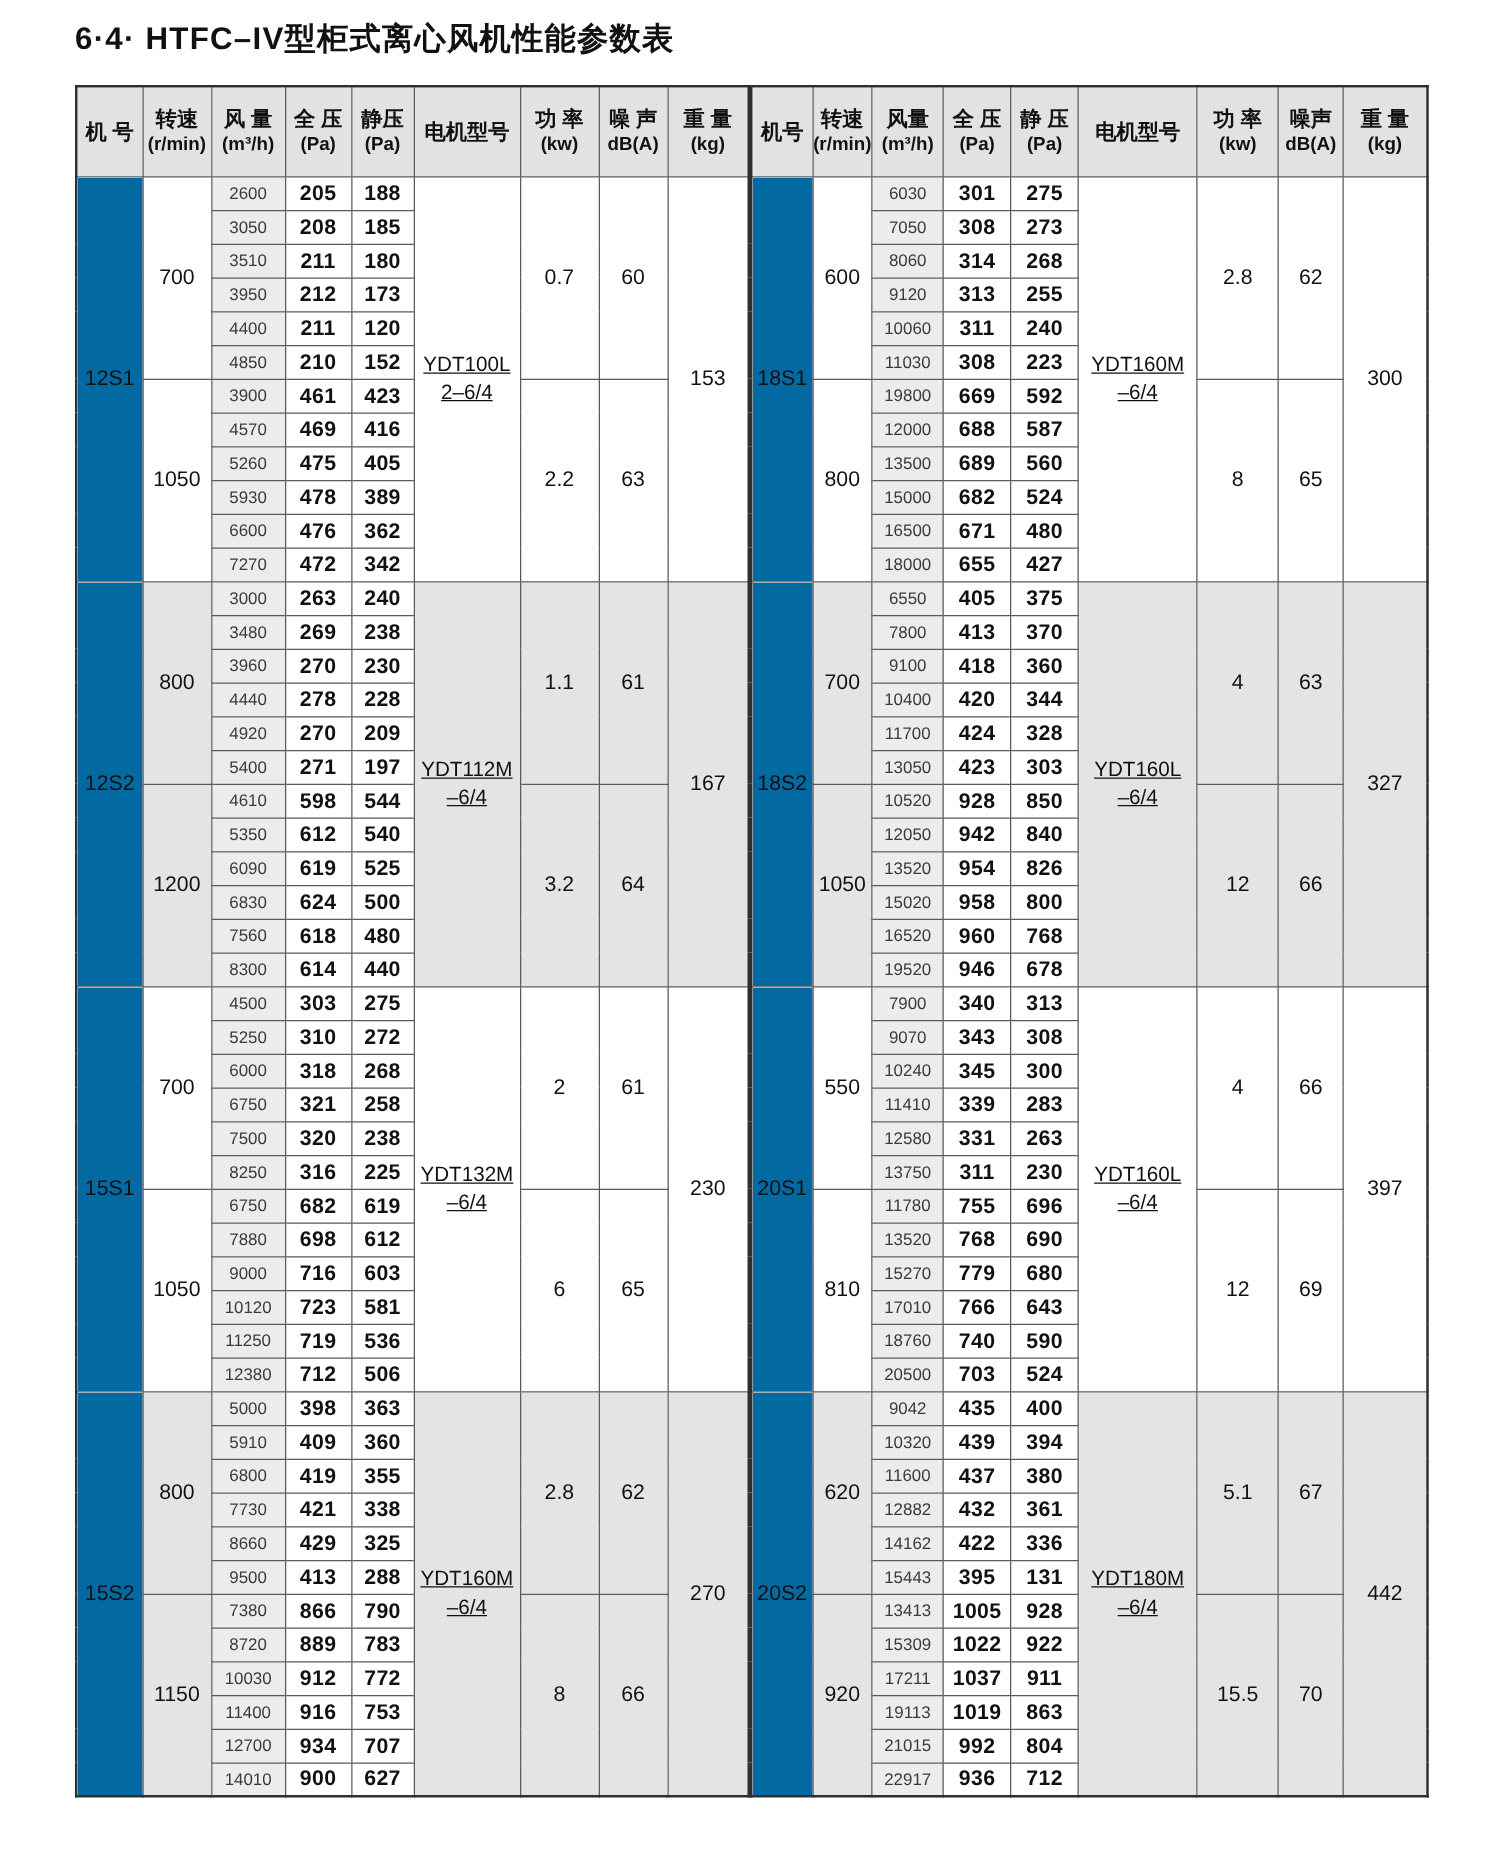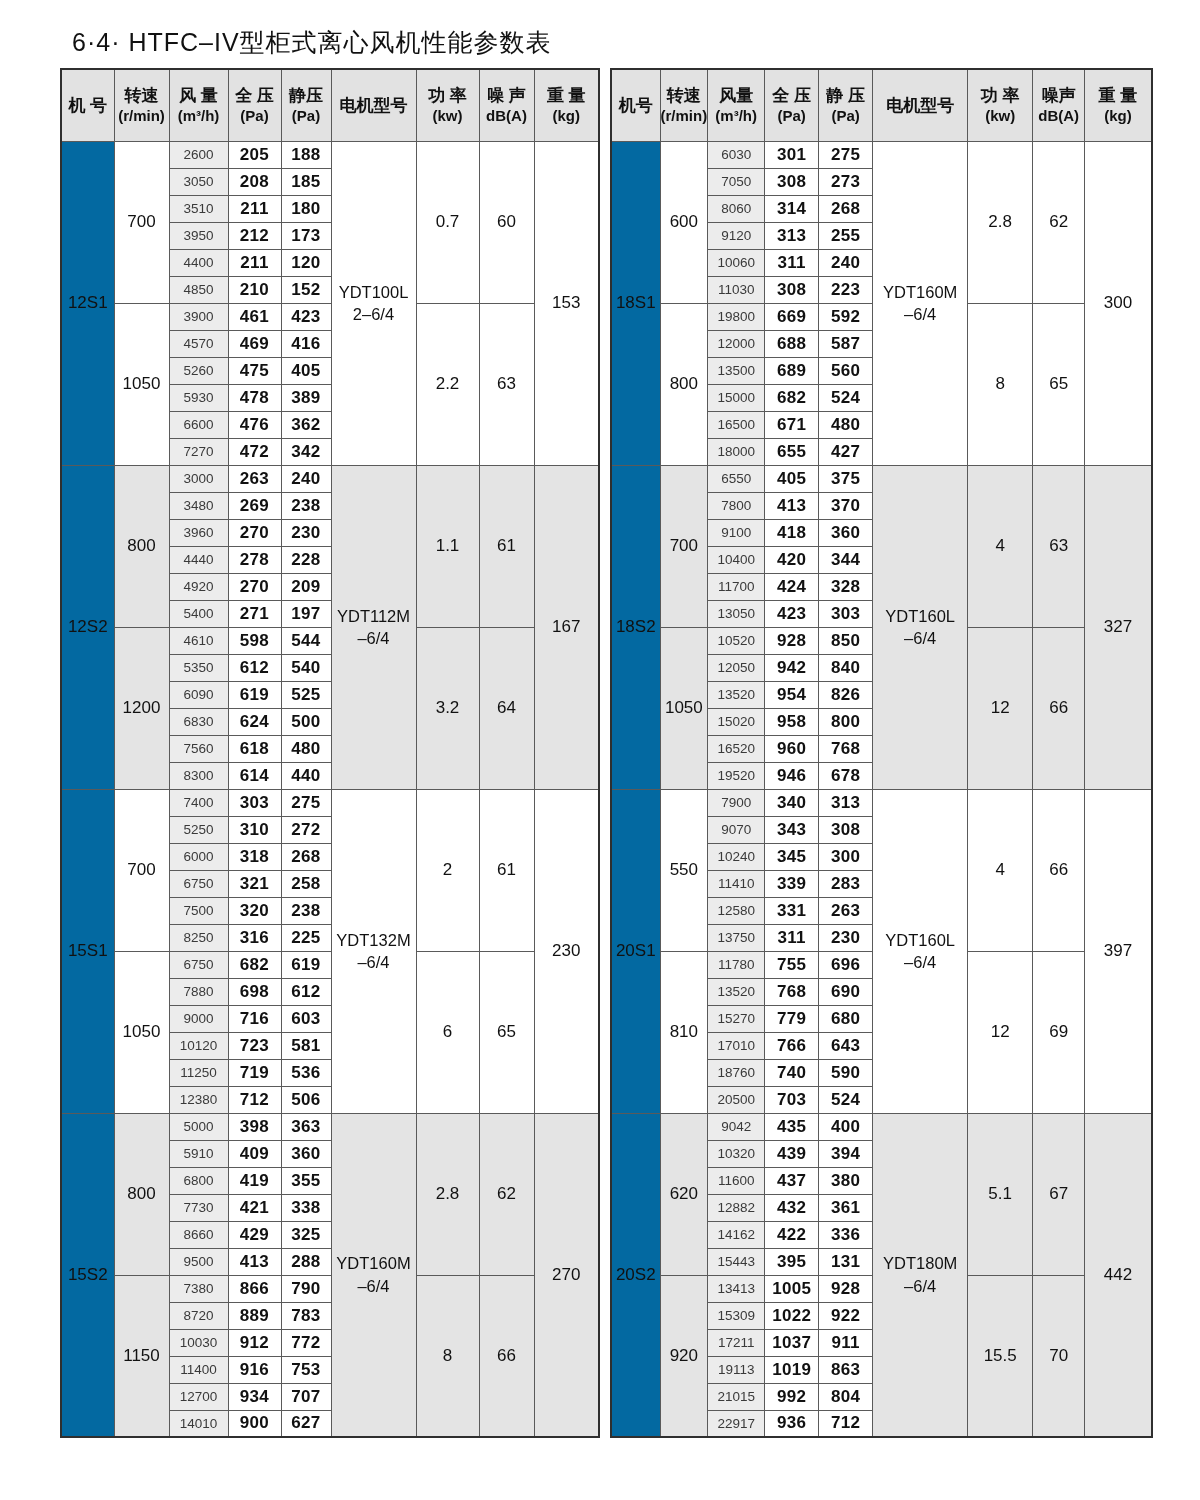--- a/index.html
+++ b/index.html
@@ -12,25 +12,25 @@
     --text:#111111;
     --flow-text:#3a3a3a;
   }
   *{box-sizing:border-box;}
   html,body{margin:0;padding:0;}
   body{
     width:1200px;height:1500px;position:relative;background:#ffffff;
     font-family:"Liberation Sans", sans-serif;color:var(--text);
   }
   .title{
-    position:absolute;left:60px;top:14px;margin:12px;
-    font-size:25px;font-weight:normal;letter-spacing:1px;white-space:nowrap;
+    position:absolute;left:60px;top:14px;margin:0;
+    font-size:25px;font-weight:bold;letter-spacing:1px;white-space:nowrap;
   }
   .tables{
-    position:absolute;left:60px;top:68px;display:flex;gap:10px;align-items:center;
+    position:absolute;left:60px;top:68px;display:flex;align-items:center;
   }
   table.fan-table{
     border-collapse:collapse;table-layout:fixed;
     border:2px solid var(--frame);
   }
   table.fan-table th, table.fan-table td{
     border:1px solid var(--border);
     padding:0;text-align:center;vertical-align:middle;overflow:hidden;
   }
   th{
@@ -38,21 +38,21 @@
     font-size:17px;font-weight:bold;line-height:1.25;
   }
   th .hu{font-size:15px;font-weight:bold;}
   td{height:27px;}
   td.model{background:#0369a1;font-size:17px;}
   td.band{background:#ffffff;font-size:17px;}
   td.band.shaded{background:var(--shade);}
   td.flow{background:var(--flow-bg);font-size:13.5px;color:var(--flow-text);}
   td.flow.shaded{background:var(--flow-bg);margin-left:26px;}
   td.tp, td.sp{background:var(--value-bg);font-size:17px;font-weight:bold;letter-spacing:0.3px;}
-  td.motor div{font-size:16.5px;line-height:1.35;}
+  td.motor div{font-size:16.5px;line-height:1.35;text-decoration:underline;}
   
   table.t-left col.c-model{width:53px;}  table.t-left col.c-speed{width:55px;}
   table.t-left col.c-flow{width:59px;}   table.t-left col.c-tp{width:53px;}
   table.t-left col.c-sp{width:50px;}     table.t-left col.c-motor{width:85px;}
   table.t-left col.c-power{width:63px;}  table.t-left col.c-noise{width:55px;}
   table.t-left col.c-weight{width:65px;}
   
   table.t-right col.c-model{width:49px;}  table.t-right col.c-speed{width:47px;}
   table.t-right col.c-flow{width:57px;}   table.t-right col.c-tp{width:54px;}
   table.t-right col.c-sp{width:54px;}     table.t-right col.c-motor{width:95px;}
@@ -256,21 +256,21 @@
           <td class="sp">480</td>
         </tr>
         <tr>
           <td class="flow shaded">8300</td>
           <td class="tp">614</td>
           <td class="sp">440</td>
         </tr>
         <tr>
           <td class="model" rowspan="12">15S1</td>
           <td class="band speed" rowspan="6">700</td>
-          <td class="flow">7400</td>
+          <td class="flow">4500</td>
           <td class="tp">303</td>
           <td class="sp">275</td>
           <td class="band motor" rowspan="12">
             <div>YDT132M</div>
             <div>–6/4</div>
           </td>
           <td class="band power" rowspan="6">2</td>
           <td class="band noise" rowspan="6">61</td>
           <td class="band weight" rowspan="12">230</td>
         </tr>

